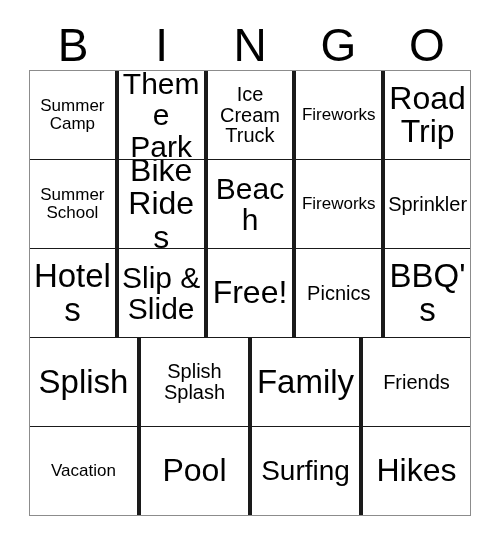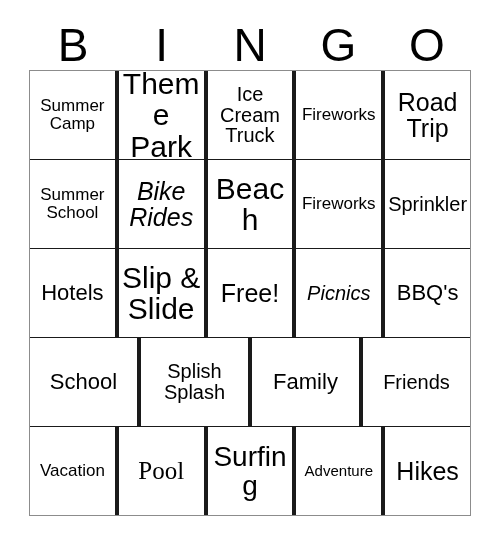--- a/index.html
+++ b/index.html
@@ -95,23 +95,23 @@
     word-wrap: break-word;
     overflow-wrap: break-word;
     hyphens: none;
   }
 
   
   .fs-xs   { font-size: 15px; }
   .fs-s    { font-size: 17px; }
   .fs-m    { font-size: 20px; text-align: center; }
   .fs-l    { font-size: 28px; }
-  .fs-xl   { font-size: 22px; }
+  .fs-xl   { font-size: 33px; }
   .fs-xxl  { font-size: 30px; }
-  .fs-xxxl { font-size: 25px; }
+  .fs-xxxl { font-size: 32px; }
 </style>
 </head>
 <body style="background: rgb(255, 255, 255); color: rgb(0, 0, 0);">
 
 <div id="bingo-card">
 
   <div id="bingo-header">
     <div class="header-letter">B</div>
     <div class="header-letter">I</div>
     <div class="header-letter">N</div>
@@ -136,21 +136,21 @@
         </div>
       <div class="bingo-cell" style="border-left-color: rgb(26, 26, 26);">
           <span class="cell-text fs-xxxl">Road Trip</span>
         </div>
     </div>
 
     <div class="bingo-row" style="border-top-color: rgb(26, 26, 26);">
       <div class="bingo-cell">
           <span class="cell-text fs-s">Summer School</span>
         </div>
-      <div class="bingo-cell" style="border-left-color: rgb(26, 26, 26); font-style: italic;">
+      <div class="bingo-cell" style="border-left-color: rgb(26, 26, 26);">
           <span class="cell-text fs-xxxl">Bike Rides</span>
         </div>
       <div class="bingo-cell" style="border-left-color: rgb(26, 26, 26);">
           <span class="cell-text fs-xxl">Beach</span>
         </div>
       <div class="bingo-cell" style="border-left-color: rgb(26, 26, 26);">
           <span class="cell-text fs-s">Fireworks</span>
         </div>
       <div class="bingo-cell" style="border-left-color: rgb(26, 26, 26);">
           <span class="cell-text fs-m">Sprinkler</span>
@@ -160,55 +160,52 @@
     <div class="bingo-row" style="border-top-color: rgb(26, 26, 26);">
       <div class="bingo-cell">
           <span class="cell-text fs-xl">Hotels</span>
         </div>
       <div class="bingo-cell" style="border-left-color: rgb(26, 26, 26);">
           <span class="cell-text fs-xxl">Slip &amp; Slide</span>
         </div>
       <div class="bingo-cell" style="border-left-color: rgb(26, 26, 26);">
           <span class="cell-text fs-xxxl">Free!</span>
         </div>
-      <div class="bingo-cell" style="border-left-color: rgb(26, 26, 26); font-style: italic;">
+      <div class="bingo-cell" style="border-left-color: rgb(26, 26, 26);">
           <span class="cell-text fs-m">Picnics</span>
         </div>
       <div class="bingo-cell" style="border-left-color: rgb(26, 26, 26);">
           <span class="cell-text fs-xl">BBQ's</span>
         </div>
     </div>
 
     <div class="bingo-row" style="border-top-color: rgb(26, 26, 26);">
       <div class="bingo-cell">
-          <span class="cell-text fs-xl">School</span>
+          <span class="cell-text fs-xl">Splish</span>
         </div>
       <div class="bingo-cell" style="border-left-color: rgb(26, 26, 26);">
           <span class="cell-text fs-m">Splish Splash</span>
         </div>
       <div class="bingo-cell" style="border-left-color: rgb(26, 26, 26);">
           <span class="cell-text fs-xl">Family</span>
         </div>
       <div class="bingo-cell" style="border-left-color: rgb(26, 26, 26);">
           <span class="cell-text fs-m">Friends</span>
         </div>
     </div>
 
     <div class="bingo-row" style="border-top-color: rgb(26, 26, 26);">
       <div class="bingo-cell">
           <span class="cell-text fs-s">Vacation</span>
         </div>
-      <div class="bingo-cell" style="border-left-color: rgb(26, 26, 26); font-family: Liberation Serif, serif;">
+      <div class="bingo-cell" style="border-left-color: rgb(26, 26, 26);">
           <span class="cell-text fs-xxxl">Pool</span>
         </div>
       <div class="bingo-cell" style="border-left-color: rgb(26, 26, 26);">
           <span class="cell-text fs-l">Surfing</span>
-        </div>
-      <div class="bingo-cell" style="border-left-color: rgb(26, 26, 26);">
-          <span class="cell-text fs-xs">Adventure</span>
         </div>
       <div class="bingo-cell" style="border-left-color: rgb(26, 26, 26); justify-content: flex-end;">
           <span class="cell-text fs-xxxl">Hikes</span>
         </div>
     </div>
 
   </div>
 </div>
 
 </body></html>

